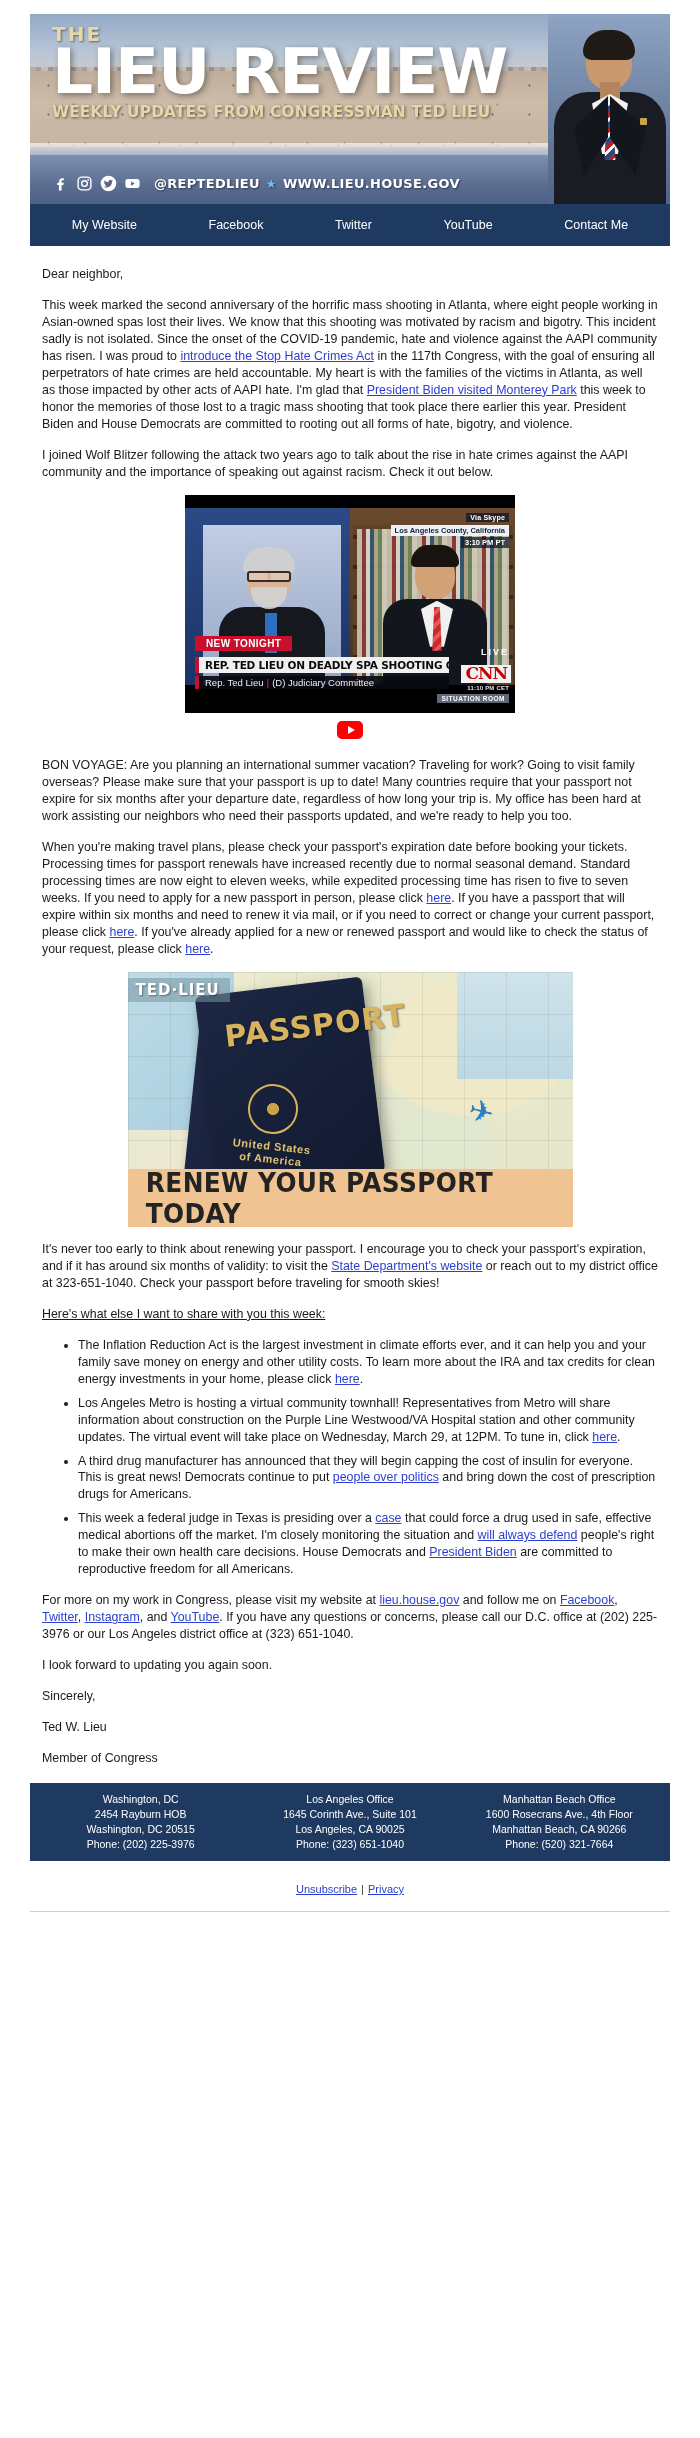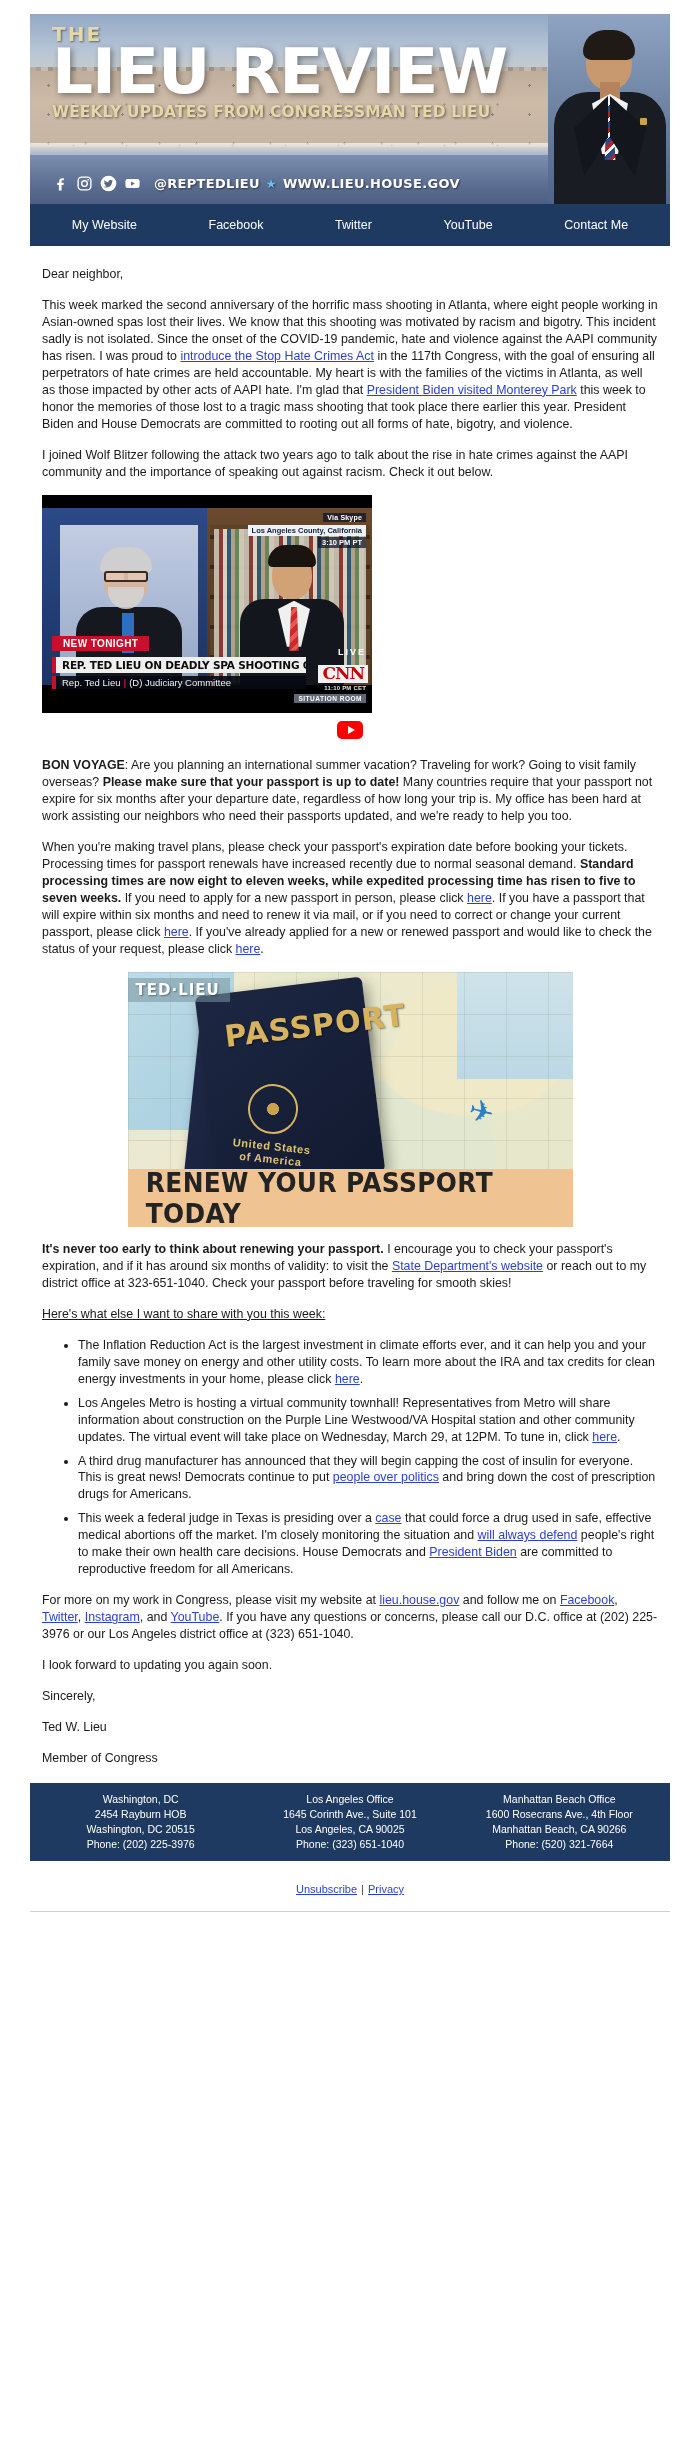--- a/index.html
+++ b/index.html
@@ -171,25 +171,25 @@
     font-size:12.4px;
     line-height:1.37;
     color:#1a1a1a;
     margin:0 0 14px 0;
     text-align:left;
   }
   .content a, a.link {
     color:#2b3fd0;
     text-decoration:underline;
   }
-  b, strong { font-weight:bold; }
+  b, strong { font-weight:normal; }
   .u-head { text-decoration:underline; }
 
   
-  .video-wrap { margin:6px 0 8px 0; display:flex; }
+  .video-wrap { margin:6px 0 8px 0; display:flex; justify-content:center; }
   .video {
     width:330px; height:218px; position:relative; overflow:hidden;
     background:#000;
   }
   .v-frame { position:absolute; left:0; right:0; top:13px; bottom:28px; background:#0c1c3a; }
   .v-left {
     position:absolute; left:0; top:13px; width:50%; bottom:28px;
     background:linear-gradient(to bottom,#2b4a86,#1b3466);
   }
   .v-right {

